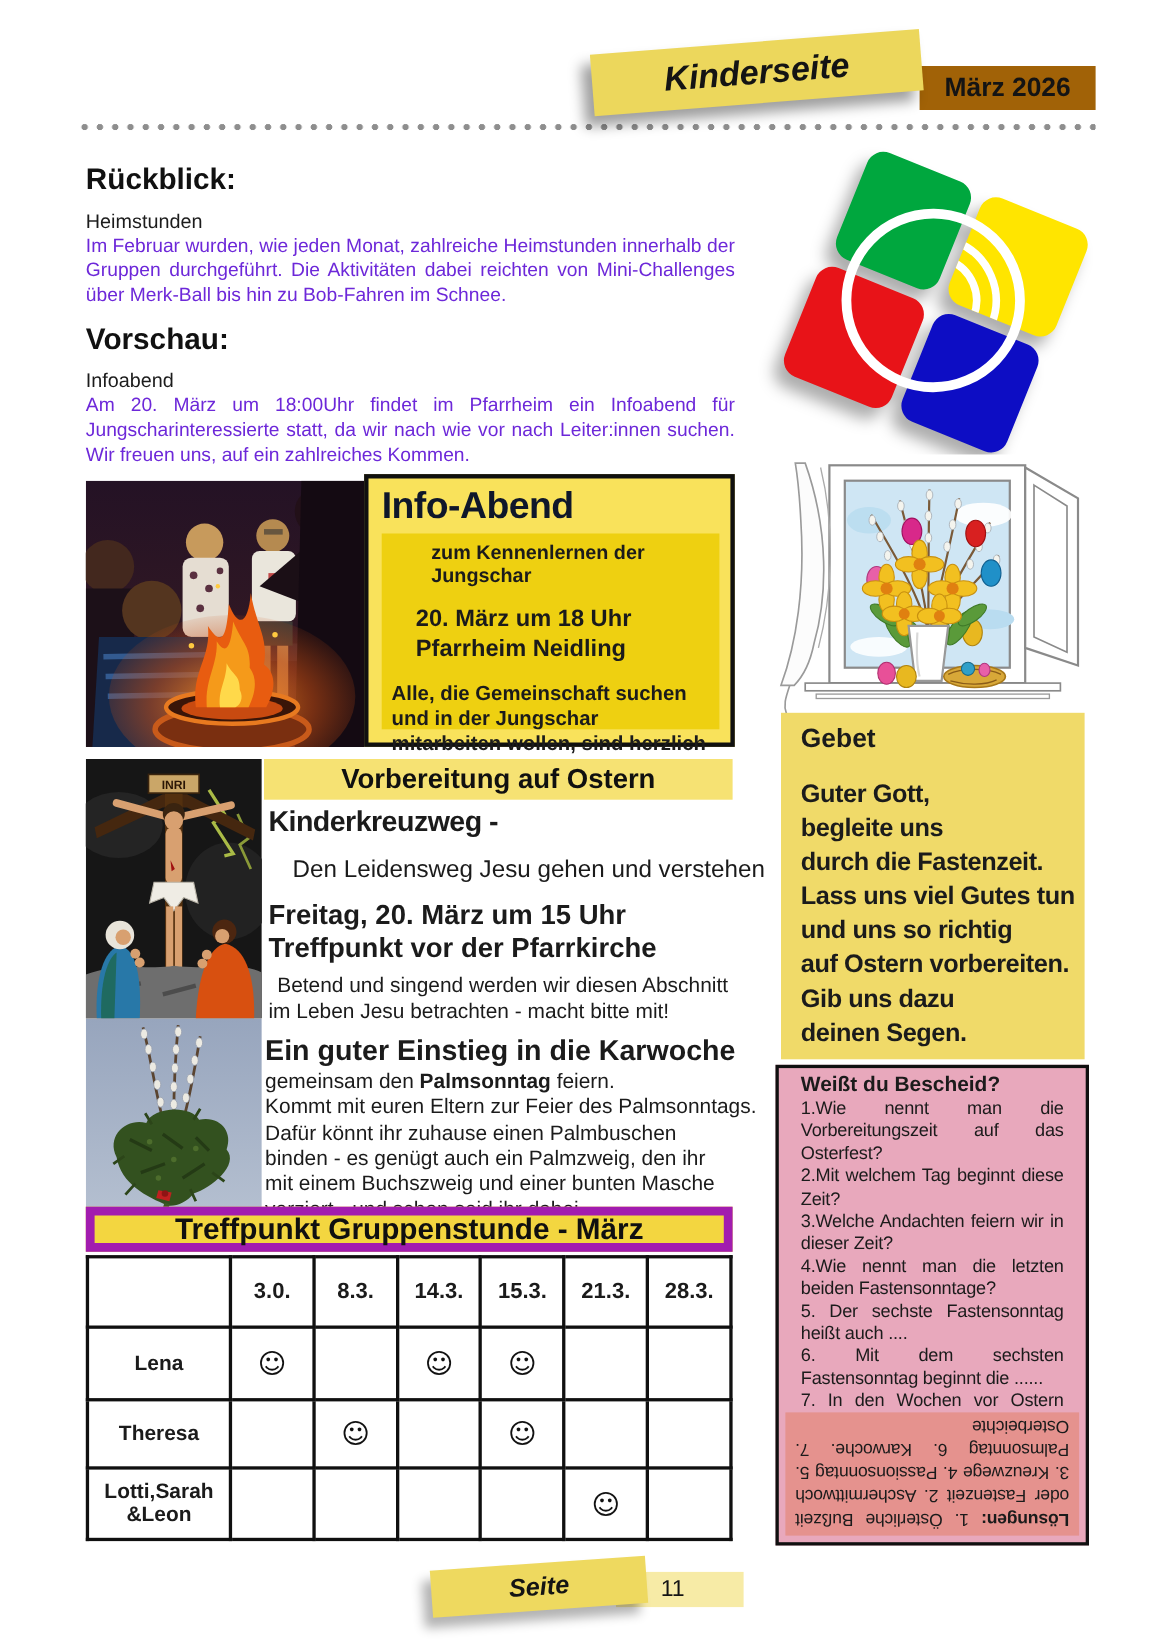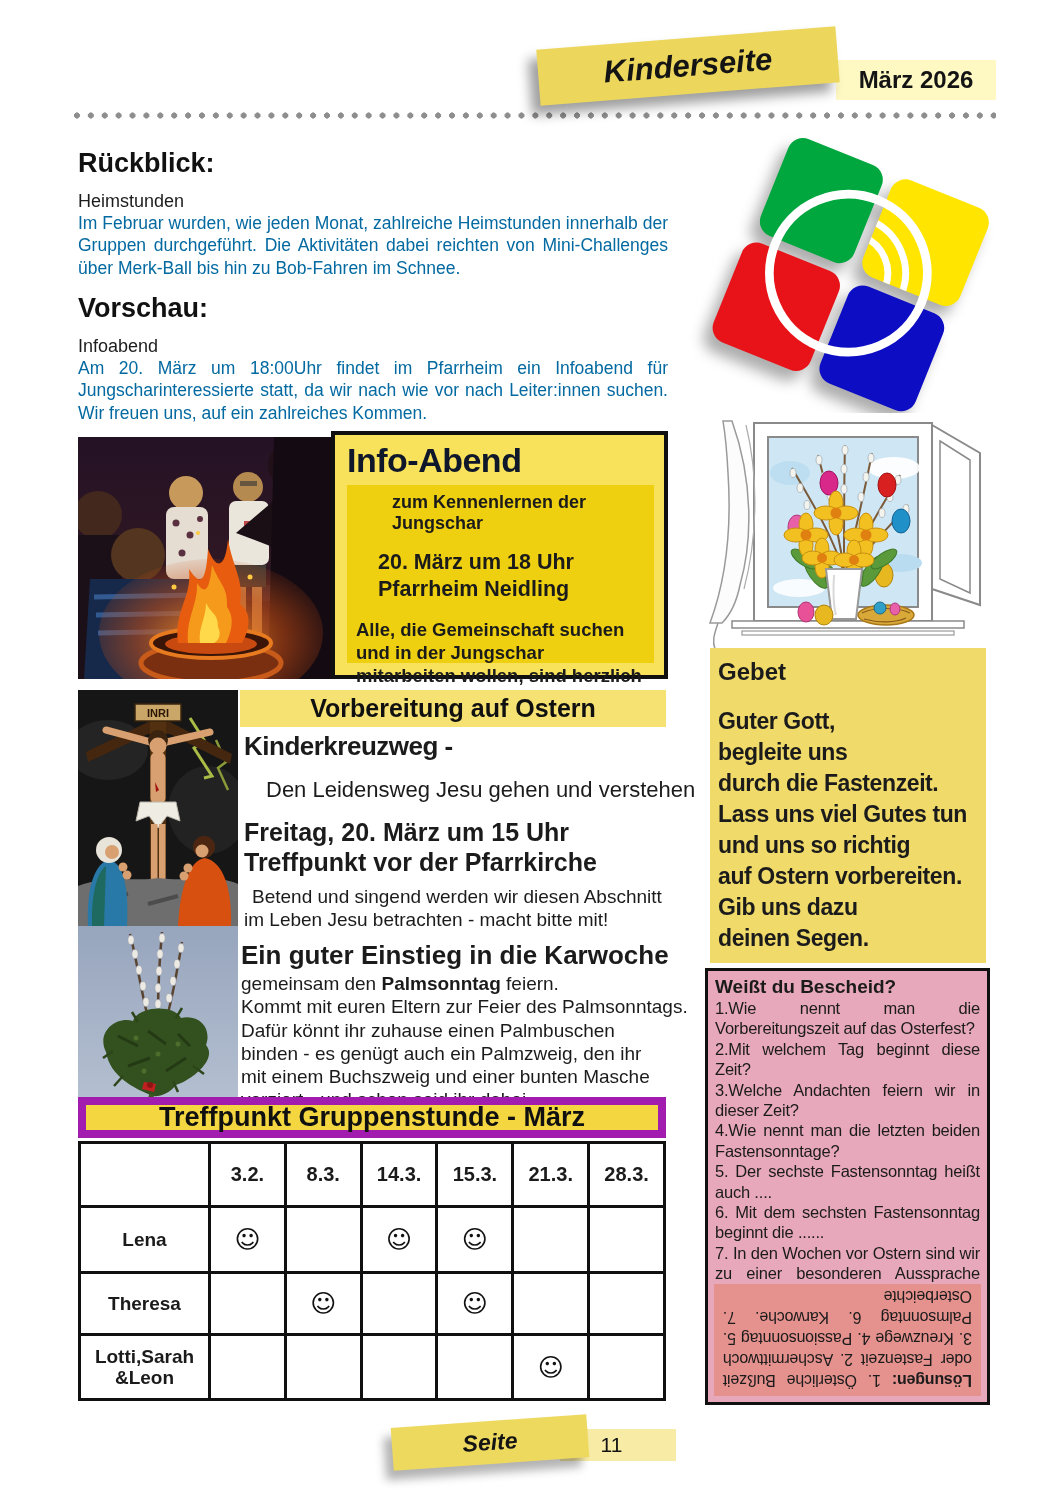--- a/index.html
+++ b/index.html
@@ -3,29 +3,29 @@
 <meta charset="utf-8">
 <style>
   html,body{margin:0;padding:0;background:#fff;}
   body{font-family:"Liberation Sans","DejaVu Sans",sans-serif;color:#1b1b1b;}
   #page{position:relative;width:1060px;height:1500px;background:#ffffff;overflow:hidden;}
   .abs{position:absolute;}
   
   .k-banner{left:538px;top:38px;width:300px;height:56px;background:#ecd75c;transform:rotate(-4.5deg);
             box-shadow:-9px 9px 12px rgba(0,0,0,.38);z-index:3;display:flex;align-items:center;justify-content:center;
             font-size:31px;font-style:italic;font-weight:600;color:#141414;}
-  .m-box{left:836px;top:60px;width:160px;height:40px;background:#fef9c3;z-index:2;display:flex;align-items:center;justify-content:center;
+  .m-box{left:836px;top:60px;width:160px;height:40px;background:#a16207;z-index:2;display:flex;align-items:center;justify-content:center;
          font-size:24px;font-weight:600;color:#141414;}
   .dots{left:70px;top:111px;width:926px;height:9px;
         background-image:radial-gradient(3.1px circle at 50% 50%, #8e8e8e 97%, transparent 100%);
         background-size:13.9px 9px;background-repeat:repeat-x;}
   
   .h1{font-size:27px;font-weight:700;color:#111;}
   .sub{font-size:18px;color:#1c1c1c;}
-  .body-par{font-size:17.5px;line-height:22.4px;text-align:justify;color:#0369a1;width:590px;}
+  .body-par{font-size:17.5px;line-height:22.4px;text-align:justify;color:#6d28d9;width:590px;}
   
   .info-wrap{left:78px;top:431px;width:590px;height:248px;}
   .info-photo{position:absolute;left:0;top:6px;width:253px;height:242px;}
   .info-ybox{position:absolute;left:253px;top:0;width:337px;height:248px;background:#f9e25b;border:4px solid #101010;box-sizing:border-box;padding:6px 10px 8px 12px;}
   .info-title{font-size:34px;font-weight:800;letter-spacing:-0.5px;color:#0f172a;}
   .info-inner{margin-top:5px;background:#eed011;padding:7px 9px 8px 9px;height:163px;}
   .info-sub{font-size:18px;font-weight:700;margin-left:36px;}
   .info-when{margin:15px 0 0 22px;font-size:21.5px;font-weight:700;line-height:27px;}
   .info-note{margin-top:15px;font-size:18.5px;font-weight:700;line-height:23px;}
   
@@ -44,24 +44,24 @@
                 display:flex;align-items:center;justify-content:center;font-size:27px;font-weight:700;color:#101010;}
   .gtable{left:78px;top:1141px;width:588px;border-collapse:collapse;table-layout:fixed;}
   .gtable td{border:3px solid #101010;text-align:center;vertical-align:middle;background:#fff;}
   .namecol{width:125px;}
   .gname{font-size:19px;font-weight:700;line-height:21px;}
   .gdate{font-size:20px;font-weight:700;}
   .mark{font-size:25px;font-family:"DejaVu Sans",sans-serif;color:#111;}
   
   .logo-box{left:700px;top:136px;width:296px;height:286px;filter:drop-shadow(-9px 10px 7px rgba(0,0,0,.32));}
   .window-box{left:694px;top:413px;width:302px;height:237px;}
-  .gebet-box{left:710px;top:648px;width:276px;height:315px;background:#f0da69;box-sizing:border-box;padding:10px 6px 0 8px;}
+  .gebet-box{left:710px;top:648px;width:276px;height:315px;background:#f0da69;box-sizing:border-box;padding:10px 6px 0 18px;}
   .gebet-title{font-size:24px;font-weight:700;}
   .gebet-lines{margin-top:20px;font-size:23px;font-weight:700;line-height:31px;letter-spacing:-0.4px;}
-  .quiz-box{left:705px;top:968px;width:285px;height:437px;background:#e8a8bc;border:3px solid #101010;box-sizing:border-box;padding:5px 7px;}
+  .quiz-box{left:705px;top:968px;width:285px;height:437px;background:#e8a8bc;border:3px solid #101010;box-sizing:border-box;padding:5px 20px;}
   .quiz-title{font-size:19px;font-weight:800;}
   .quiz-q{font-size:16.5px;line-height:20.4px;text-align:justify;letter-spacing:-0.2px;}
   .loes-box{position:absolute;left:6px;right:6px;bottom:6px;height:112px;background:#e5928e;transform:rotate(180deg);
             box-sizing:border-box;padding:5px 9px;font-size:16px;line-height:21px;text-align:justify;letter-spacing:-0.2px;}
   .loes-label{font-weight:800;}
   
   .f-strip{left:560px;top:1429px;width:116px;height:32px;background:#f7eba6;z-index:1;display:flex;align-items:center;justify-content:center;
            padding-right:13px;box-sizing:border-box;font-size:21px;color:#141414;}
   .f-banner{left:392px;top:1421px;width:196px;height:43px;background:#eed95f;transform:rotate(-4deg);z-index:2;
             box-shadow:-8px 9px 10px rgba(0,0,0,.3);display:flex;align-items:center;justify-content:center;
@@ -239,21 +239,21 @@
   <div class="abs ka-l2">Kommt mit euren Eltern zur Feier des Palmsonntags.</div>
   <div class="abs ka-l3">Dafür könnt ihr zuhause einen Palmbuschen binden - es genügt auch ein Palmzweig, den ihr mit einem Buchszweig und einer bunten Masche verziert - und schon seid ihr dabei</div>
 
   <div class="abs treff-banner">
     <span>Treffpunkt Gruppenstunde - März</span>
   </div>
   <table class="abs gtable">
     <tbody>
         <tr style="height:64px;">
       <td class="namecol"></td>
-      <td class="gdate">3.2.</td>
+      <td class="gdate">3.0.</td>
       <td class="gdate">8.3.</td>
       <td class="gdate">14.3.</td>
       <td class="gdate">15.3.</td>
       <td class="gdate">21.3.</td>
       <td class="gdate">28.3.</td>
     </tr>
     <tr style="height:66px;">
       <td class="namecol gname">Lena</td>
       <td class="mark">☺</td>
       <td class="mark"></td>

